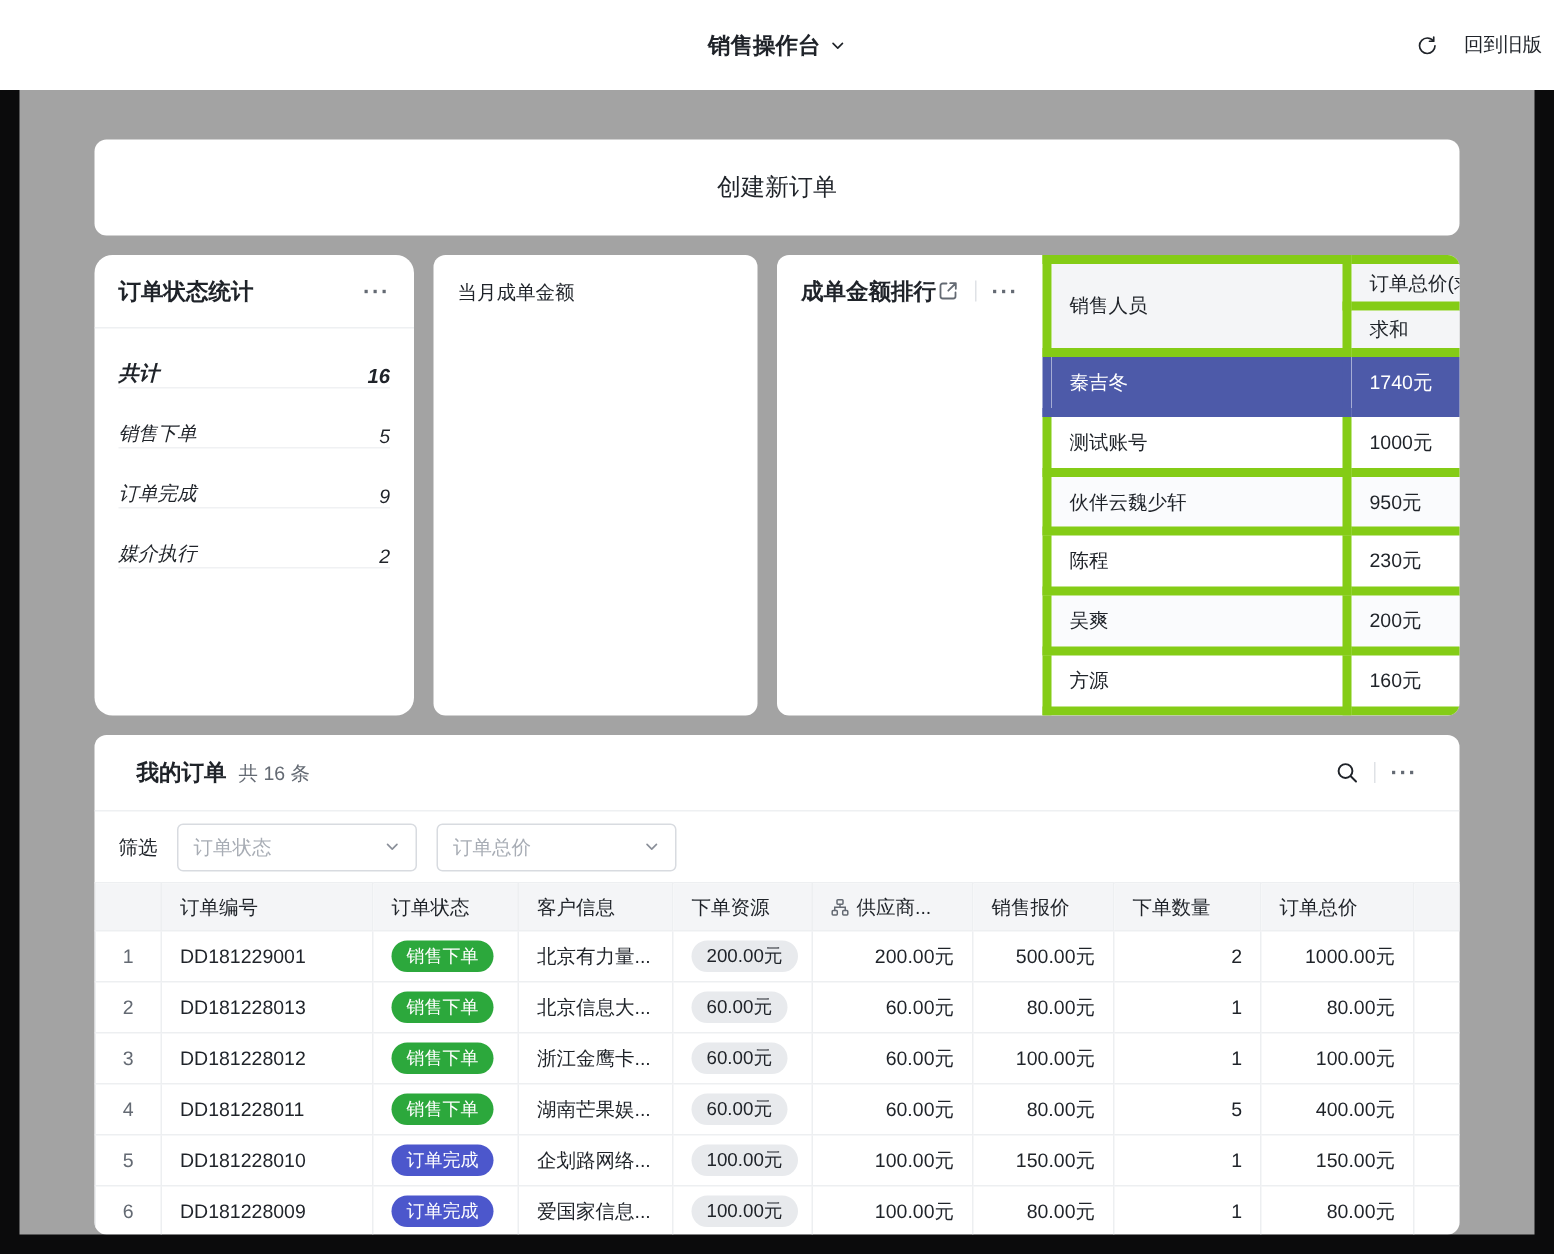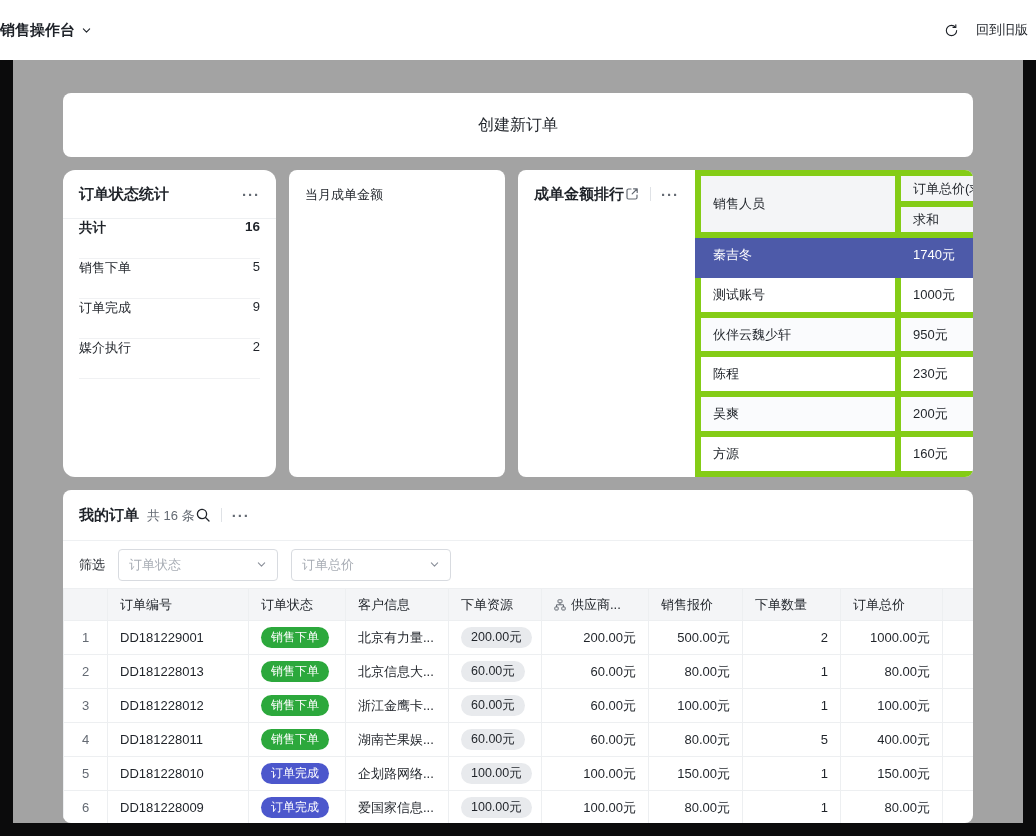--- a/index.html
+++ b/index.html
@@ -6,21 +6,21 @@
   html,body { margin:0; padding:0; }
   body {
     width:1036px; height:836px; overflow:hidden;
     background:#0b0b0c;
     font-family:"Liberation Sans","DejaVu Sans",sans-serif;
     color:#1f2329;
   }
   
   .topbar {
     height:60px; background:#ffffff;
-    display:flex; align-items:center; 
+    display:flex; align-items:center; justify-content:center;
     position:relative;
   }
   .topbar-title { display:flex; align-items:center; gap:6px; font-size:15px; font-weight:600; cursor:pointer; }
   .topbar-back {
     position:absolute; right:8px; top:50%; transform:translateY(-50%);
     display:flex; align-items:center; gap:17px; font-size:13px; cursor:pointer;
   }
   
   .frame {
     margin:0 13px 13px; height:763px; background:#a3a3a3;
@@ -35,39 +35,39 @@
   .cards-row { display:flex; gap:13px; margin-top:13px; height:307px; }
   .card-head { height:48px; display:flex; align-items:center; justify-content:space-between; padding:0 16px; flex:none; }
   .card-title { font-size:15px; font-weight:700; }
   .head-right { display:flex; align-items:center; gap:10px; }
   .more { color:#646a73; font-size:15px; font-weight:700; letter-spacing:1px; cursor:pointer; line-height:1; }
   .vsep { width:1px; height:14px; background:#dfe2e6; }
   .hr { height:1px; background:#eef0f2; }
   
   .status-card { width:213px;border-radius:12px; }
   .status-rows { padding:0 16px; }
-  .status-row { height:40px; display:flex; align-items:flex-start; justify-content:space-between; font-size:13px; border-bottom:1px solid #f0f1f3; cursor:pointer; }
+  .status-row { height:40px; display:flex; align-items:flex-end; justify-content:space-between; font-size:13px; border-bottom:1px solid #f0f1f3; cursor:pointer;font-style:italic; }
   .status-row.total { font-weight:700; font-size:13.5px; }
   
   .amount-card { width:216px; padding:16px; }
   .amount-label { font-size:13px; }
   .amount-value { font-size:31px; font-weight:700; margin-top:10px; letter-spacing:.5px; }
   
   .ranking-card { flex:1; display:flex; }
   .rank-table { width:100%; border-collapse:collapse; table-layout:fixed; font-size:13px; }
   .rank-table th, .rank-table td { padding:0 12px; text-align:left; border:6px solid #84cc16; overflow:hidden; white-space:nowrap; }
   .rank-table th { background:#f4f5f7; font-weight:400; height:31px; }
   .rank-table td { height:33px; }
   .rank-table tbody tr { cursor:pointer; }
   .rank-table tbody tr:nth-child(odd):not(.hl) { background:#fafbfd; }
   .rank-table tr.hl td { background:#4d5aa9; color:#fff; border-color:#4d5aa9; }
   .rank-table tr.hl td:first-child { font-weight:500; }
   
   .orders-card { margin-top:13px; height:333px; border-radius:8px; background:#fff; overflow:hidden; }
-  .orders-head { height:50px; display:flex; align-items:center; padding:0 16px; }
+  .orders-head { height:50px; display:flex; align-items:center; justify-content:space-between; padding:0 28px; }
   .orders-title-wrap { display:flex; align-items:baseline; gap:8px; }
   .orders-title { font-size:15px; font-weight:700; }
   .orders-count { font-size:13px; color:#646a73; }
   .filter-row { height:47px; display:flex; align-items:center; gap:13px; padding:0 16px; }
   .filter-label { font-size:13px; }
   .select {
     width:160px; height:32px; border:1px solid #d8dbe0; border-radius:4px;
     display:flex; align-items:center; justify-content:space-between;
     padding:0 10px; font-size:13px; color:#a8adb5; background:#fff; cursor:pointer;
   }

